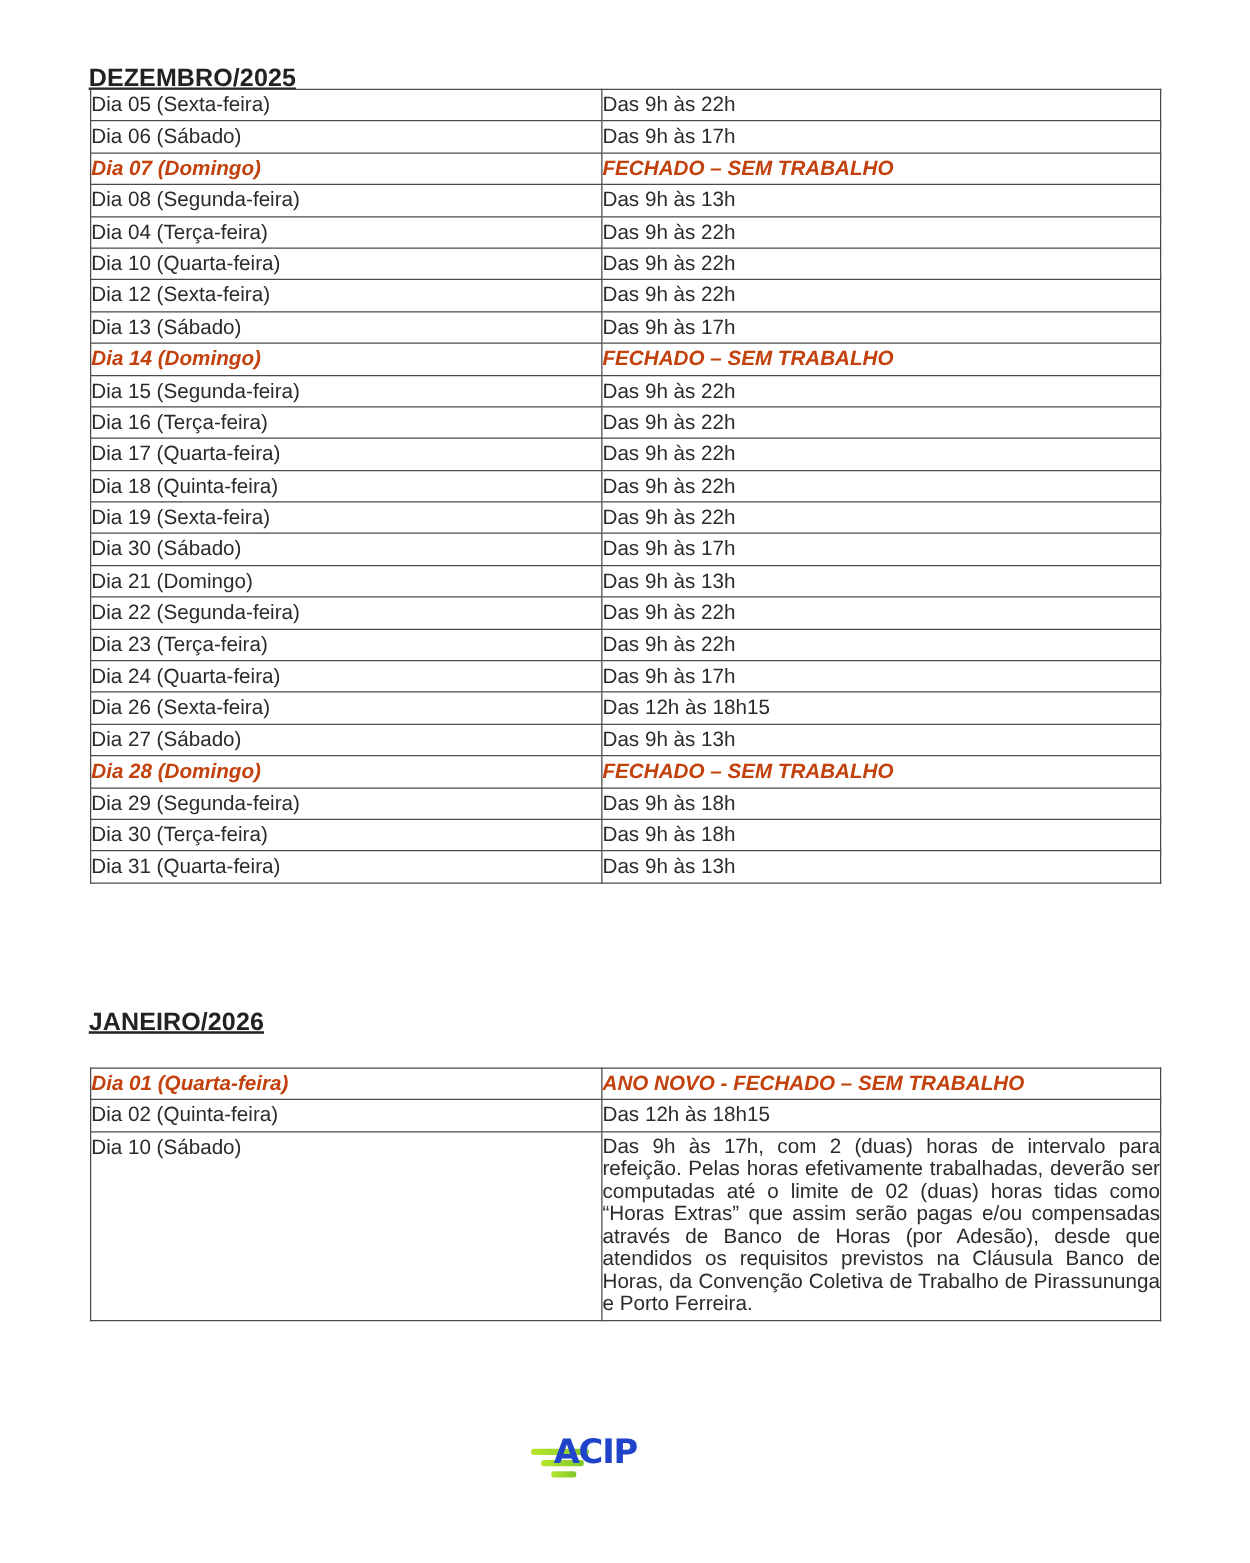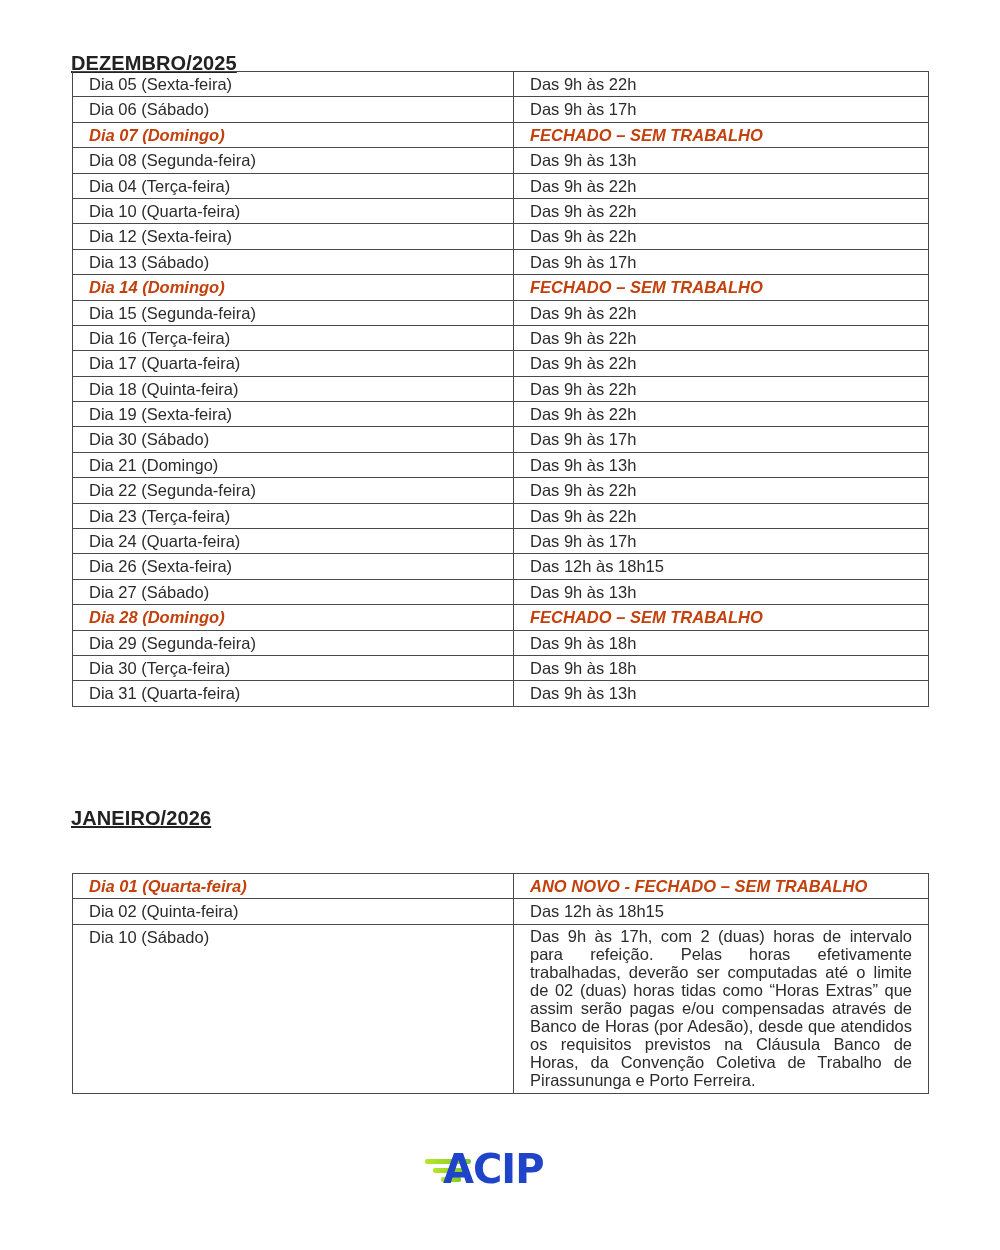--- a/index.html
+++ b/index.html
@@ -11,42 +11,42 @@
       position: absolute; left: 71px;
       font-weight: bold; font-size: 20px; text-decoration: underline;
       letter-spacing: 0.1px; color: #222;
     }
     table.sched {
       position: absolute; left: 72px; width: 857px;
       border-collapse: collapse; table-layout: fixed;
     }
     table.sched td {
       border: 1.5px solid #4a4a4a;
-      padding: 0 16px;
+      padding: 0 0;
       font-size: 16.5px; line-height: 24px; height: 24.4px;
       vertical-align: top; color: #2b2b2b;
       white-space: nowrap;
     }
     table.sched td.day { width: 408px; }
     table.sched tr.bold td { font-weight: bold; color: #c2410c; font-style: italic; }
     table.sched td.long {
       white-space: normal; text-align: justify; line-height: 18px;
       padding-top: 2px; padding-bottom: 4px;
     }
     #dec-title { top: 52px; }
     #dec-table { top: 71px; }
     #jan-title { top: 807px; }
-    #jan-table { top: 873px; }
+    #jan-table { top: 854px; }
     .logo {
       position: absolute; left: 425px; top: 1153px; width: 150px; height: 42px;
     }
     .logo-text {
       position: absolute; left: 18px; top: -7px;
       font-family: "DejaVu Sans", sans-serif; font-weight: bold;
-      font-size: 40px; color: #1f43c9; letter-spacing: -1px;
+      font-size: 27px; color: #1f43c9; letter-spacing: -1px;
     }
     .wing { position: absolute; height: 5px; border-radius: 2px;
       background: linear-gradient(90deg, #b7e62b, #7fc72c); }
   </style>
 </head>
 <body>
 
 <div class="section-title" id="dec-title">DEZEMBRO/2025</div>
 <table class="sched" id="dec-table">
   <tbody>

